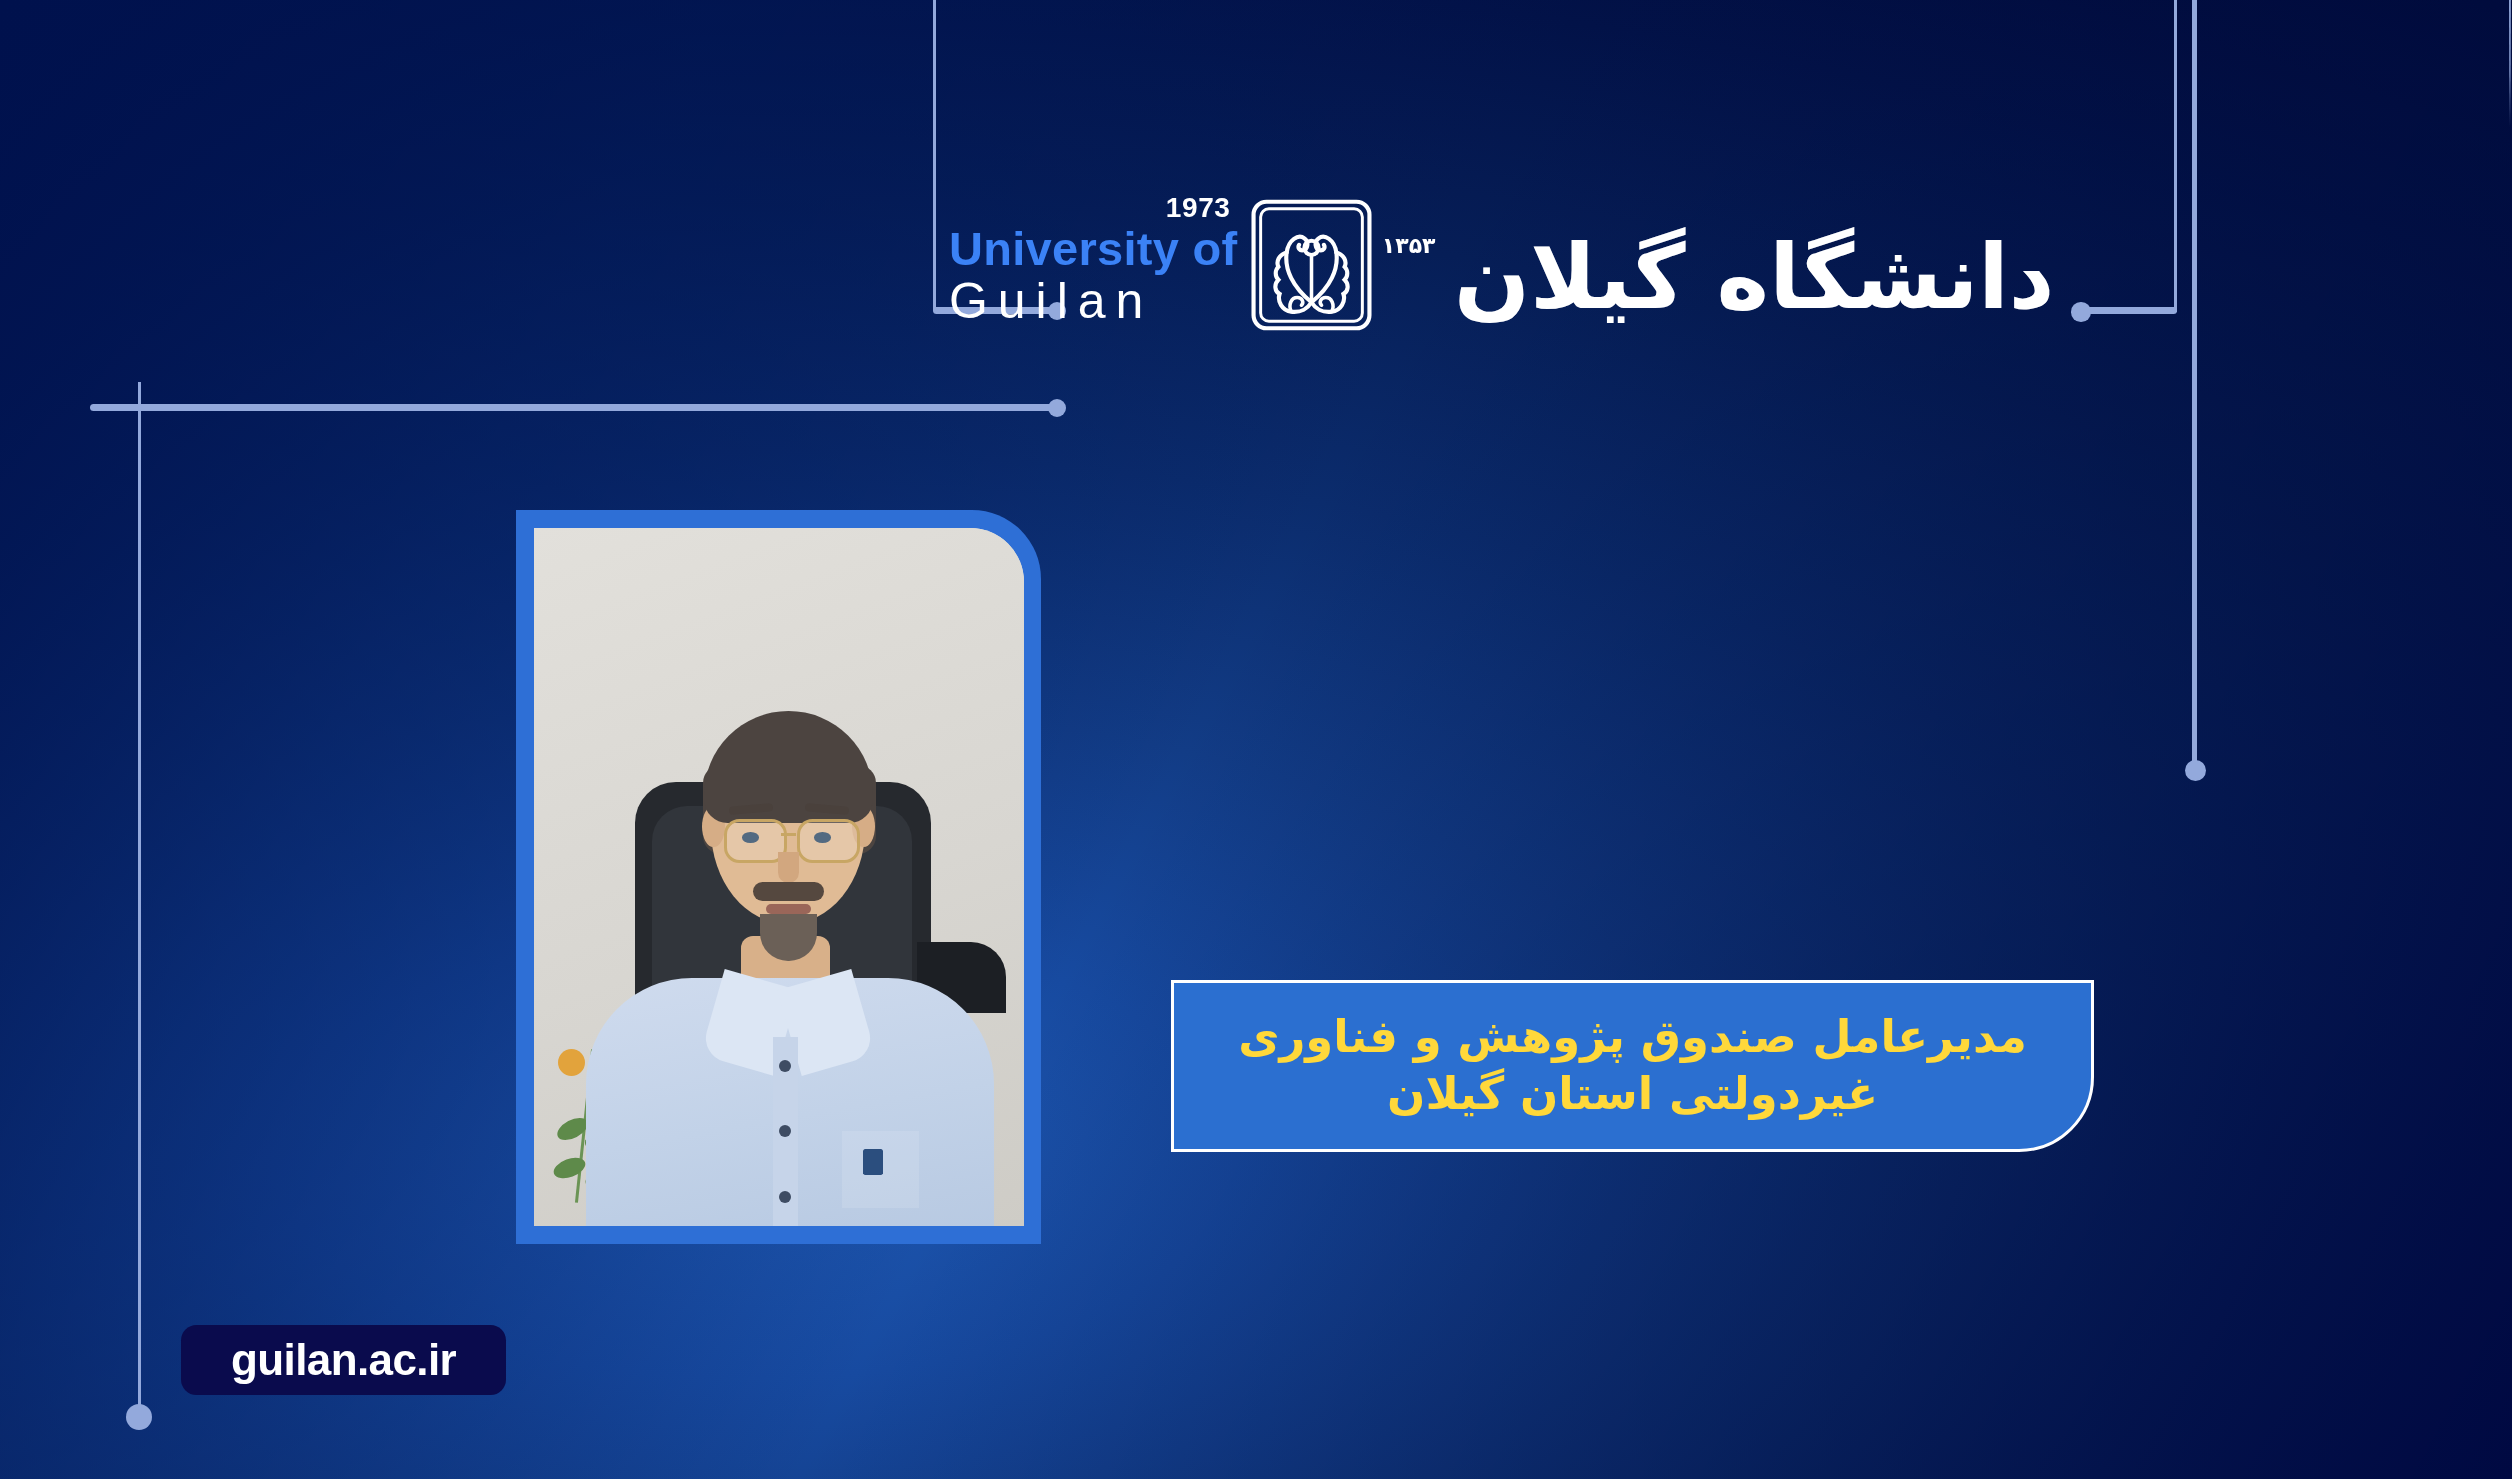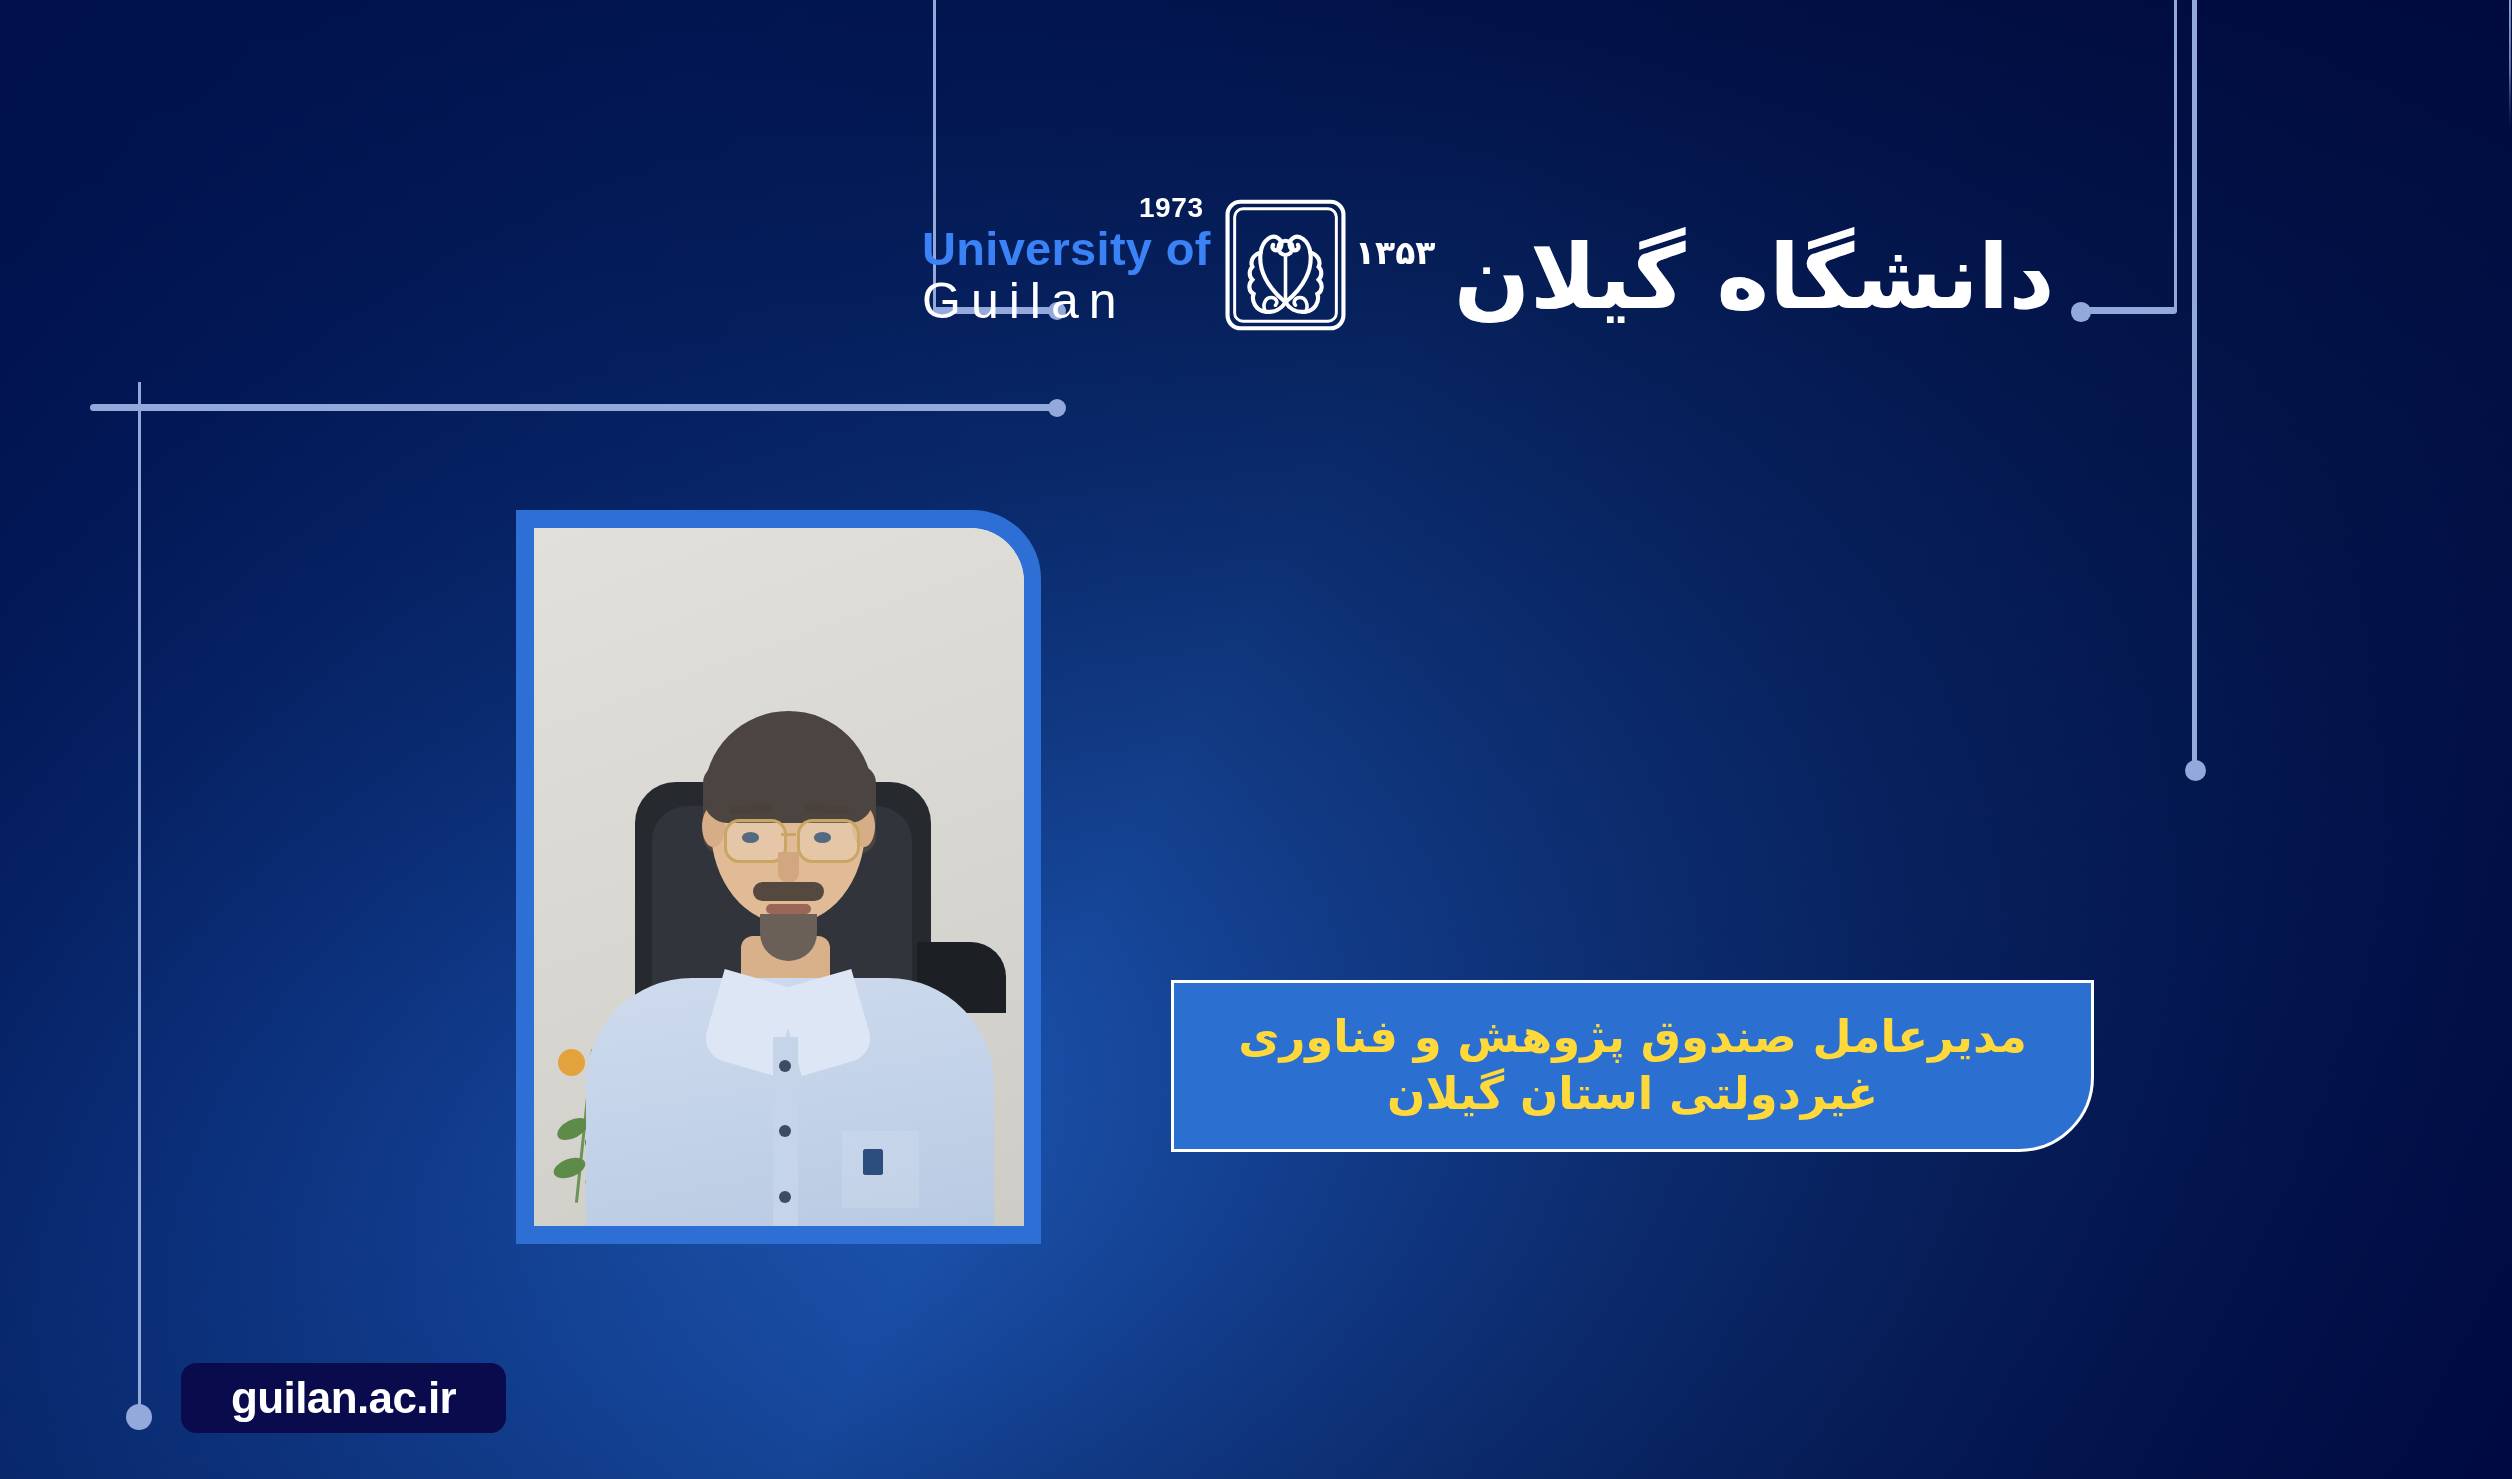--- a/index.html
+++ b/index.html
@@ -66,21 +66,21 @@
     color:#3b82f6;white-space:nowrap;
   }
   .logo-guilan{
     font-size:50px;font-weight:400;letter-spacing:10px;line-height:1.12;
     color:#FFFFFF;white-space:nowrap;
   }
   .logo-emblem{
     width:123px;height:134px;margin:0 8.3px 0 13px;flex:0 0 auto;align-self:flex-start;position:relative;top:-2.4px;
   }
   .logo-fa-year{
-    color:#FFFFFF;font-size:33px;font-weight:600;letter-spacing:1.2px;
+    color:#FFFFFF;font-size:22px;font-weight:600;letter-spacing:1.2px;
     align-self:flex-start;margin-top:33px;margin-right:3.5px;
     font-family:"DejaVu Sans",sans-serif;
   }
   .logo-fa{
     color:#FFFFFF;font-size:89px;font-weight:700;line-height:1;
     margin-right:9.5px;white-space:nowrap;
     font-family:"DejaVu Sans",sans-serif;
     text-shadow:0 0 0.6px rgba(255,255,255,.35);
     margin-left:15px;
   }
@@ -153,21 +153,21 @@
     display:flex;align-items:center;justify-content:flex-end;
     padding:0 21px;
   }
   #title-text{
     color:#FFD83A;font-size:45px;font-weight:700;line-height:1.26;
     font-family:"DejaVu Sans",sans-serif;text-align:center;
   }
 
   
   #url-badge{
-    position:absolute;left:181px;top:1363px;width:325px;height:70px;
+    position:absolute;left:181px;top:1325px;width:325px;height:70px;
     background:#0A0B4D;border-radius:15.4px;
     display:flex;align-items:center;justify-content:center;
   }
   #url-text{
     color:#FFFFFF;font-size:44px;font-weight:700;letter-spacing:-0.6px;
     font-family:"Liberation Sans","DejaVu Sans",sans-serif;
   }
 </style>
 </head>
 <body>

